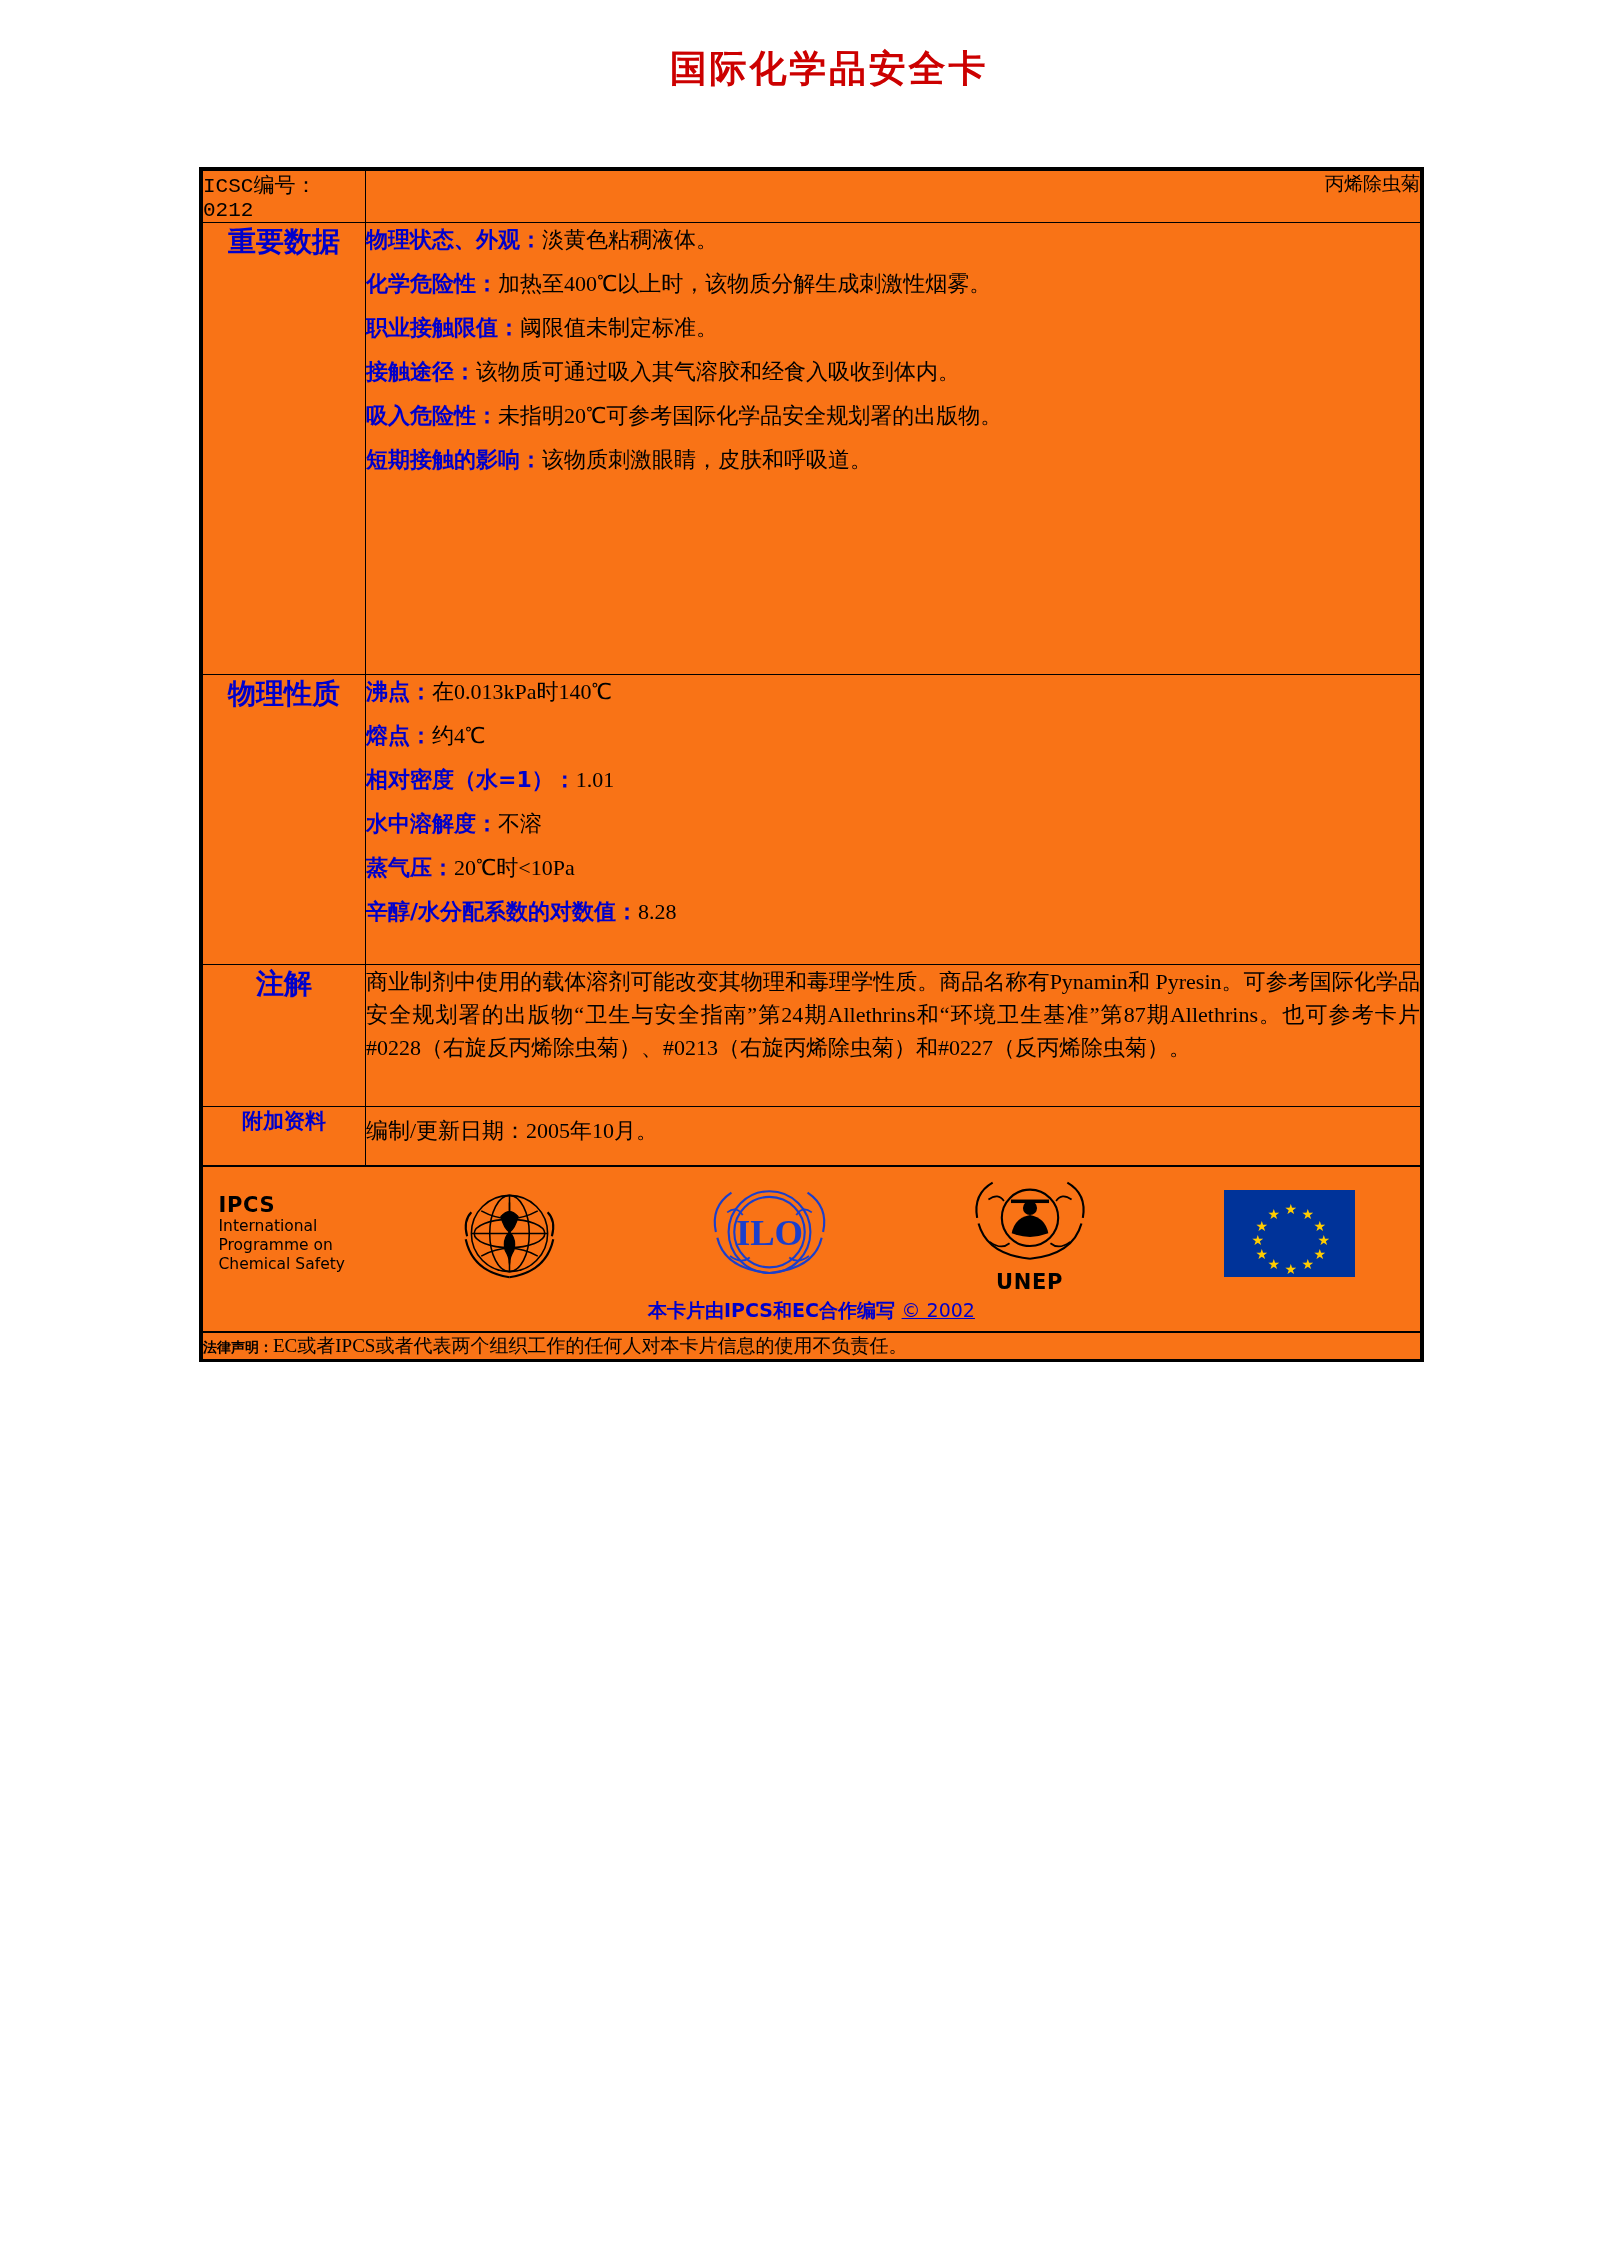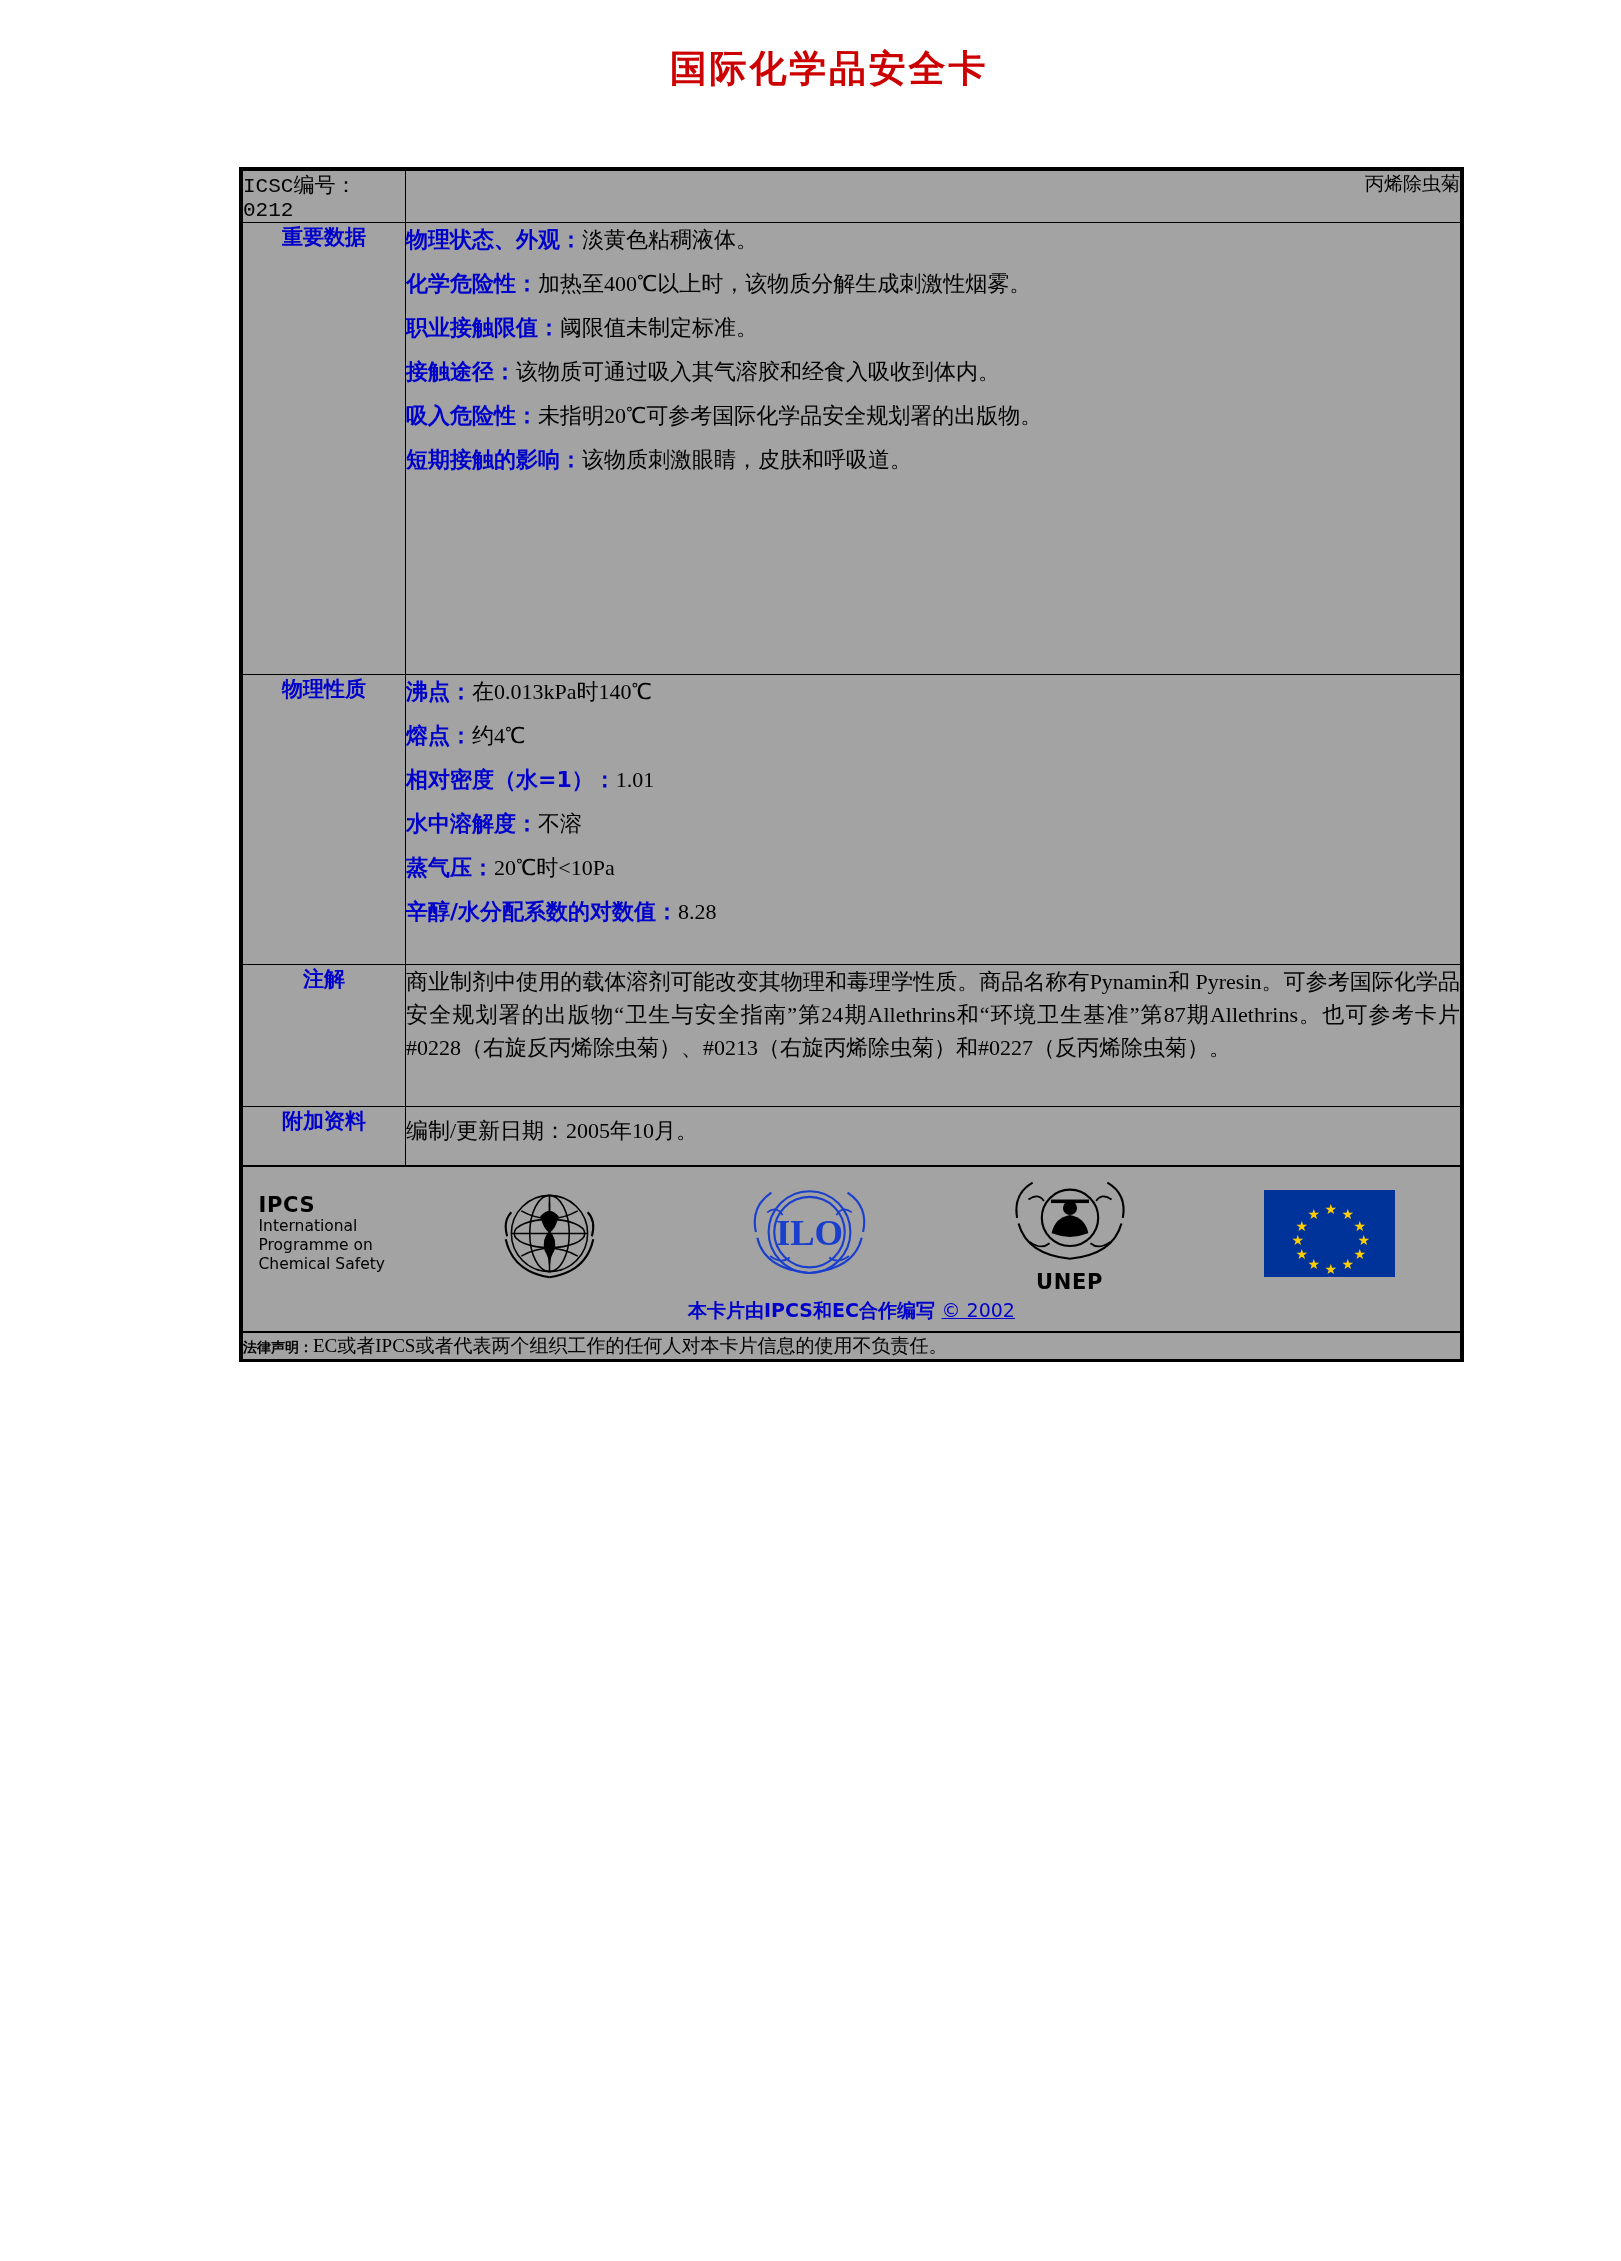--- a/index.html
+++ b/index.html
@@ -31,22 +31,21 @@
     margin-bottom: 0;
     padding-left: 37px;
   }
   .card {
     position: absolute;
     left: 199px;
     top: 123px;
     width: 1225px;
     border: 3.5px solid #000000;
     box-sizing: border-box;
-    background: #a3a3a3;
-    margin-left: 40px;
+    background: #f97316;
   }
   table.main {
     border-collapse: collapse;
     width: 100%;
     table-layout: fixed;
   }
   table.main td {
     border: 1.4px solid #000000;
     vertical-align: top;
     padding: 0;
@@ -66,21 +65,21 @@
     text-align: right;
     font-family: "DejaVu Sans", sans-serif;
     font-size: 19px;
   }
   .label-cell {
     width: 163px;
     text-align: center;
     color: #0000cc;
     font-family: "DejaVu Sans", sans-serif;
     font-weight: bold;
-    font-size: 21px;
+    font-size: 28px;
     vertical-align: middle;
   }
   .body-cell {
     padding: 10px 12.7px 10px 14px;
     font-size: 22px;
     line-height: 1.55;
   }
   .kv {
     margin: 0 0 10px 0;
   }

